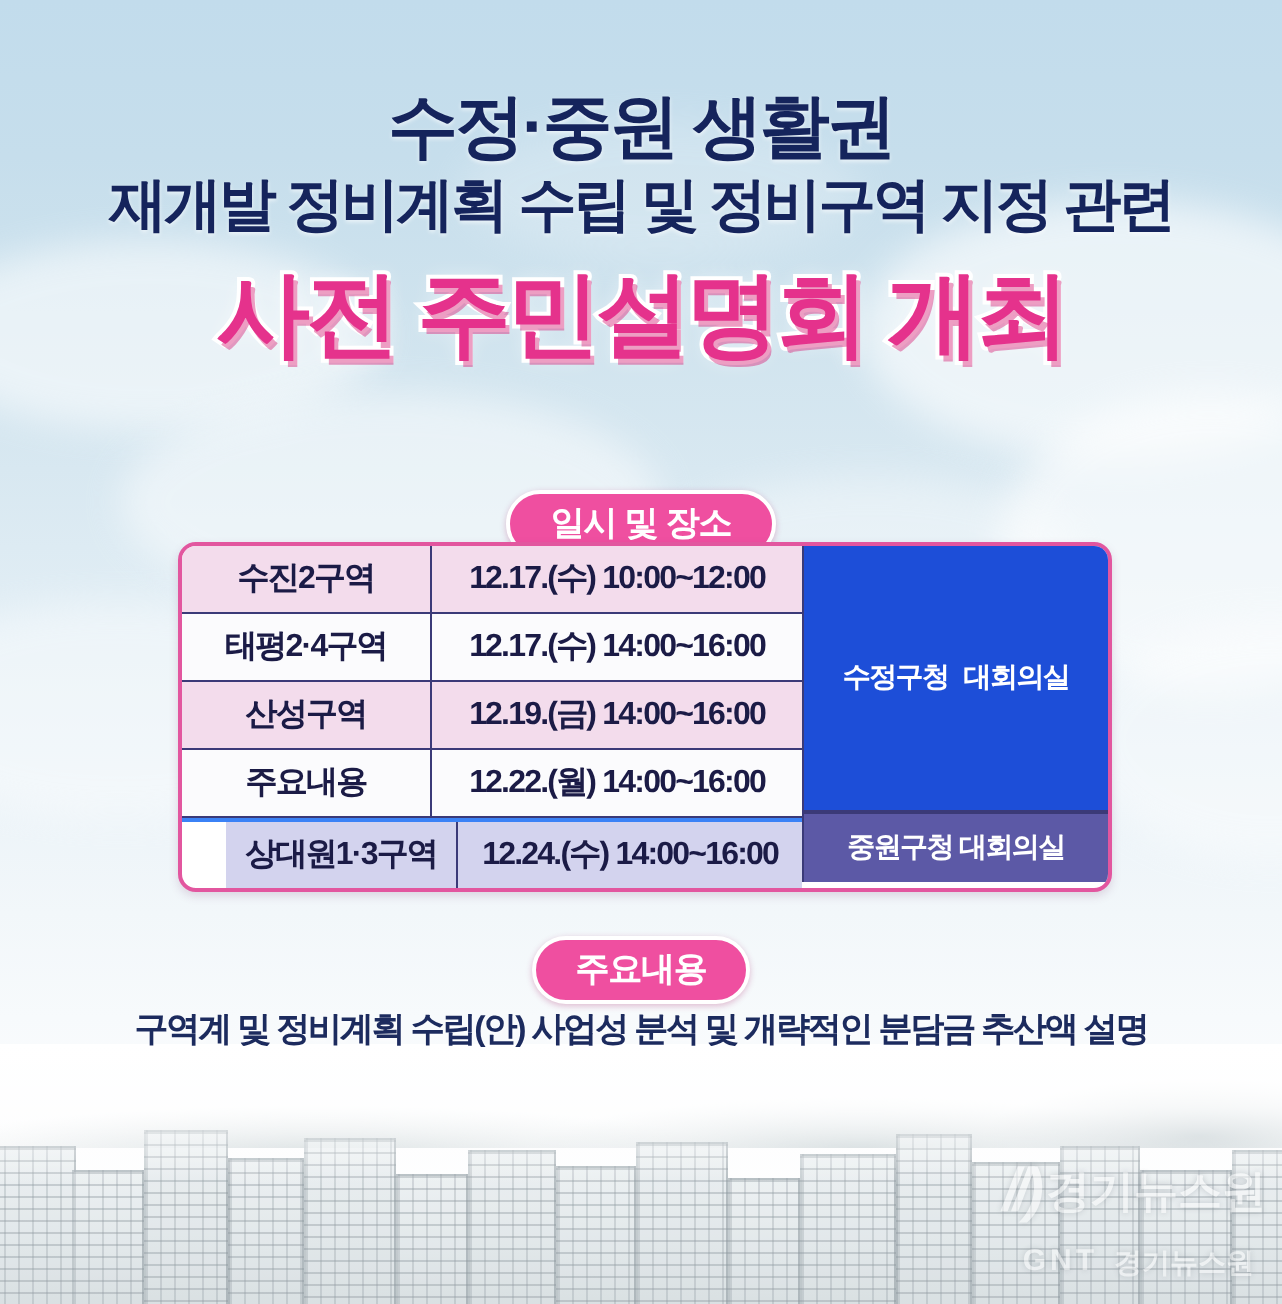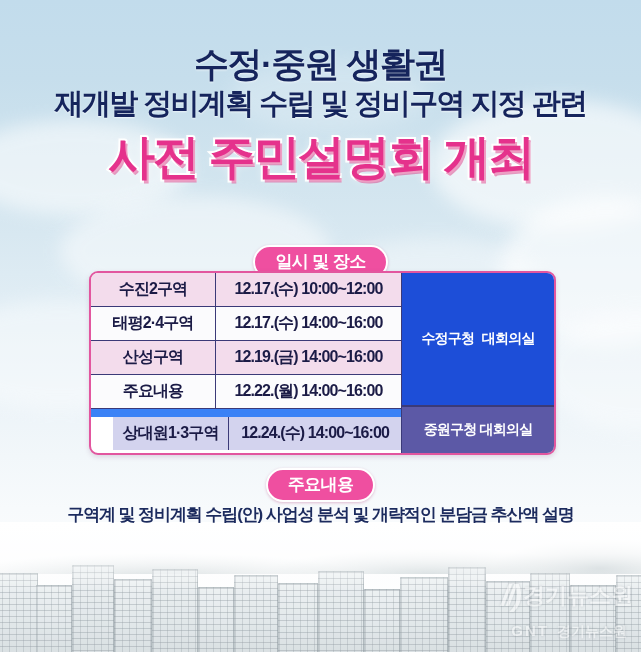--- a/index.html
+++ b/index.html
@@ -289,41 +289,41 @@
   .srow .zone {
     width: 124px;
     border-right: 1px solid #3b3a78;
   }
   .srow .when {
     width: 185px;
   }
   .srow.bg-pink  .zone, .srow.bg-pink  .when { background: #f3dcec; }
   .srow.bg-white .zone, .srow.bg-white .when { background: #fbfbfd; }
   .srow.bg-lav   .zone, .srow.bg-lav   .when { background: #d3d3ee; }
-  .srow.last { border-top: 8px solid #3b82f6; padding-left: 22px; }
+  .srow.last { border-top: 2px solid #3b82f6; padding-left: 22px; }
 
   .venue {
     display: flex;
     align-items: center;
     justify-content: center;
     font-size: 14px;
     font-weight: bold;
     color: #ffffff;
     letter-spacing: -0.8px;
     white-space: nowrap;
     border-left: 1px solid #3b3a78;
     box-sizing: border-box;
   }
   .venue-main {
     height: 132px;
     background: #1d4ed8;
     font-family: Liberation Mono, monospace;
   }
   .venue-sub {
-    height: 48px;
+    height: 36px;
     background: #5c59a6;
     border-top: 2px solid #3b3a78;
   }
 
   
   #main-desc {
     position: absolute;
     left: 0; right: 0;
     top: 503px;
     text-align: center;

